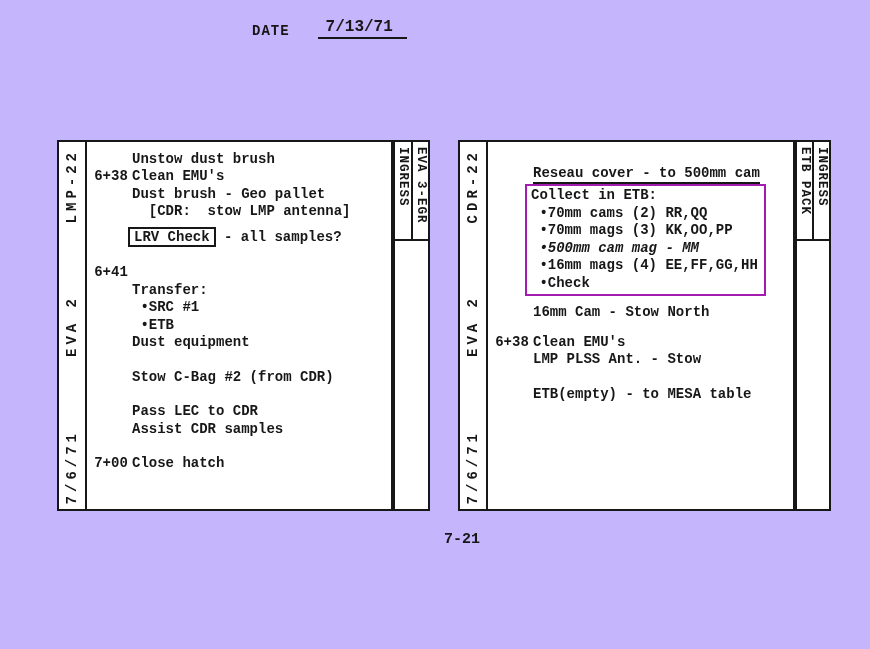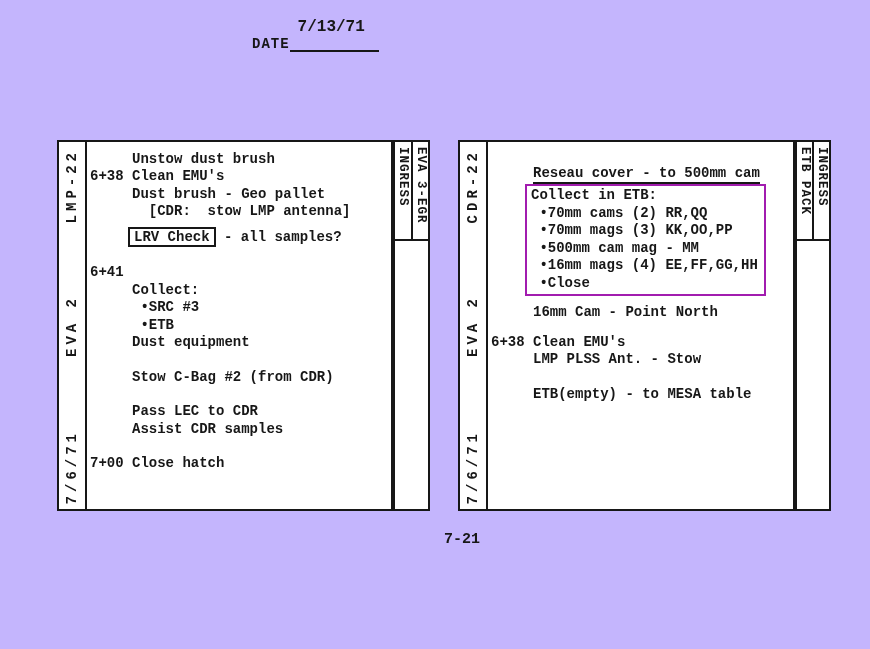--- a/index.html
+++ b/index.html
@@ -5,41 +5,41 @@
   * { box-sizing: border-box; }
   html,body { margin:0; padding:0; background:#ffffff; }
   .page {
     position:relative; width:870px; height:649px; background:#c4b5fd;
     font-family:"Liberation Mono","DejaVu Sans Mono",monospace;
     font-weight:bold; color:#171717; overflow:hidden;
   }
   
   .date-row { position:absolute; left:252px; top:18px; display:flex; align-items:flex-end; }
   .date-label { font-size:14px; letter-spacing:1px; }
-  .date-value { font-size:16px; border-bottom:2px solid #171717; padding:0 14px 14px 8px; }
+  .date-value { margin-left:28px; font-size:16px; border-bottom:2px solid #171717; padding:0 14px 1px 8px; }
   
   .panel { position:absolute; top:140px; height:371px; border:2px solid #171717; background:#fff; }
   .panel-left  { left:57px;  width:336px; }
   .panel-right { left:458px; width:337px; }
   .sidebar {
     position:absolute; left:0; top:0; bottom:0; width:28px; border-right:2px solid #171717;
     display:flex; flex-direction:column; justify-content:space-between; align-items:center;
     padding:7px 0 5px 0;
   }
   .vtext-up {
     writing-mode:vertical-rl; transform:rotate(180deg);
     font-size:14px; letter-spacing:4px; white-space:pre; line-height:1;
   }
   .content {
     position:absolute; left:28px; right:0; top:0; bottom:0;
     padding:8px 2px 0 3px; font-size:14px; overflow:hidden;
   }
   .line { display:flex; align-items:center; height:17.5px; white-space:pre; }
   .line.boxline { height:17.5px; }
-  .time { flex:none; width:42px; }
+  .time { flex:none; width:42px;text-align:center; }
   .txt  { white-space:pre; }
   .seg-box { border:2px solid #171717; padding:0 4px; margin-left:-4px; }
   .seg-underline { border-bottom:2px solid #171717; padding-bottom:1px; }
   .group-box {
     border:2px solid #a21caf; margin:2px 0 2px 34px;
     padding:1px 6px 2px 4px; width:fit-content;
   }
   
   .tabstrip { position:absolute; top:140px; height:371px; border:2px solid #171717; background:#fff; }
   .tabstrip-left  { left:393px; width:37px; }
@@ -71,22 +71,22 @@
     </div>
     <div class="content">
         <div class="line"><span class="time"></span><span class="txt"><span>Unstow dust brush</span></span></div>
         <div class="line"><span class="time">6+38</span><span class="txt"><span>Clean EMU's</span></span></div>
         <div class="line"><span class="time"></span><span class="txt"><span>Dust brush - Geo pallet</span></span></div>
         <div class="line"><span class="time"></span><span class="txt" style="padding-left: 16.8px;"><span>[CDR:  stow LMP antenna]</span></span></div>
         <div style="height: 8px;"></div>
         <div class="line"><span class="time"></span><span class="txt"><span class="seg-box">LRV Check</span><span> - all samples?</span></span></div>
         <div style="height: 18px;"></div>
         <div class="line"><span class="time">6+41</span></div>
-        <div class="line"><span class="time"></span><span class="txt"><span>Collect:</span></span></div>
-        <div class="line"><span class="time"></span><span class="txt" style="padding-left: 8.4px;"><span>•SRC #3</span></span></div>
+        <div class="line"><span class="time"></span><span class="txt"><span>Transfer:</span></span></div>
+        <div class="line"><span class="time"></span><span class="txt" style="padding-left: 8.4px;"><span>•SRC #1</span></span></div>
         <div class="line"><span class="time"></span><span class="txt" style="padding-left: 8.4px;"><span>•ETB</span></span></div>
         <div class="line"><span class="time"></span><span class="txt"><span>Dust equipment</span></span></div>
         <div style="height: 17px;"></div>
         <div class="line"><span class="time"></span><span class="txt"><span>Stow C-Bag #2 (from CDR)</span></span></div>
         <div style="height: 17px;"></div>
         <div class="line"><span class="time"></span><span class="txt"><span>Pass LEC to CDR</span></span></div>
         <div class="line"><span class="time"></span><span class="txt"><span>Assist CDR samples</span></span></div>
         <div style="height: 17px;"></div>
         <div class="line"><span class="time">7+00</span><span class="txt"><span>Close hatch</span></span></div>
       </div>
@@ -108,26 +108,26 @@
       <span class="vtext-up">EVA 2</span>
       <span class="vtext-up">7/6/71</span>
     </div>
     <div class="content">
         <div style="height: 14px;"></div>
         <div class="line"><span class="time"></span><span class="txt"><span class="seg-underline">Reseau cover - to 500mm cam</span></span></div>
         <div class="group-box">
           <div class="line boxline"><span class="txt"><span>Collect in ETB:</span></span></div>
           <div class="line boxline"><span class="txt" style="padding-left: 8.4px;"><span>•70mm cams (2) RR,QQ</span></span></div>
           <div class="line boxline"><span class="txt" style="padding-left: 8.4px;"><span>•70mm mags (3) KK,OO,PP</span></span></div>
-          <div class="line boxline"><span class="txt" style="padding-left: 8.4px;"><span>•500mm cam mag - MM</span></span></div>
+          <div class="line boxline"><span class="txt" style="padding-left: 8.4px; font-style: italic;"><span>•500mm cam mag - MM</span></span></div>
           <div class="line boxline"><span class="txt" style="padding-left: 8.4px;"><span>•16mm mags (4) EE,FF,GG,HH</span></span></div>
-          <div class="line boxline"><span class="txt" style="padding-left: 8.4px;"><span>•Close</span></span></div>
+          <div class="line boxline"><span class="txt" style="padding-left: 8.4px;"><span>•Check</span></span></div>
         </div>
         <div style="height: 6px;"></div>
-        <div class="line"><span class="time"></span><span class="txt"><span>16mm Cam - Point North</span></span></div>
+        <div class="line"><span class="time"></span><span class="txt"><span>16mm Cam - Stow North</span></span></div>
         <div style="height: 12px;"></div>
         <div class="line"><span class="time">6+38</span><span class="txt"><span>Clean EMU's</span></span></div>
         <div class="line"><span class="time"></span><span class="txt"><span>LMP PLSS Ant. - Stow</span></span></div>
         <div style="height: 17px;"></div>
         <div class="line"><span class="time"></span><span class="txt"><span>ETB(empty) - to MESA table</span></span></div>
         <div style="height: 17px;"></div>
       </div>
   </section>
   <div class="tabstrip tabstrip-right">
     <div class="tablabels">

